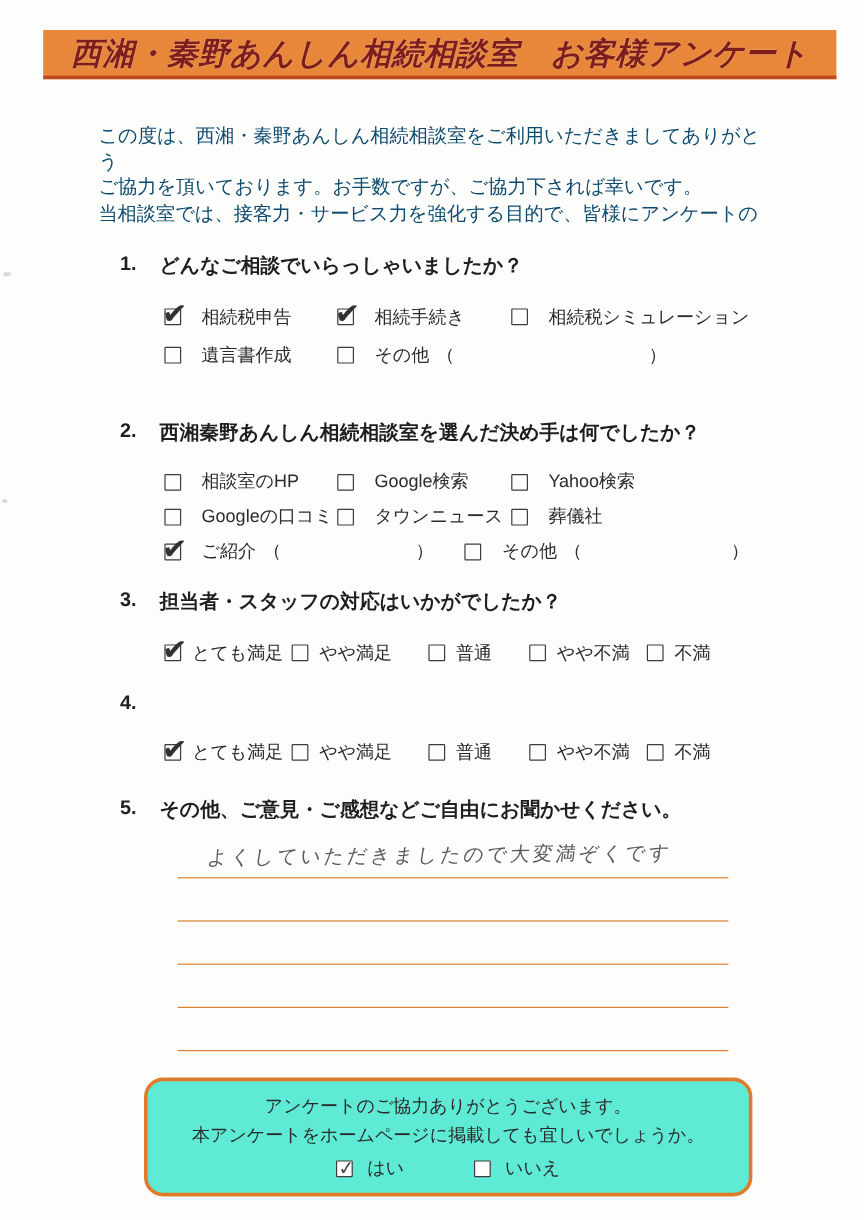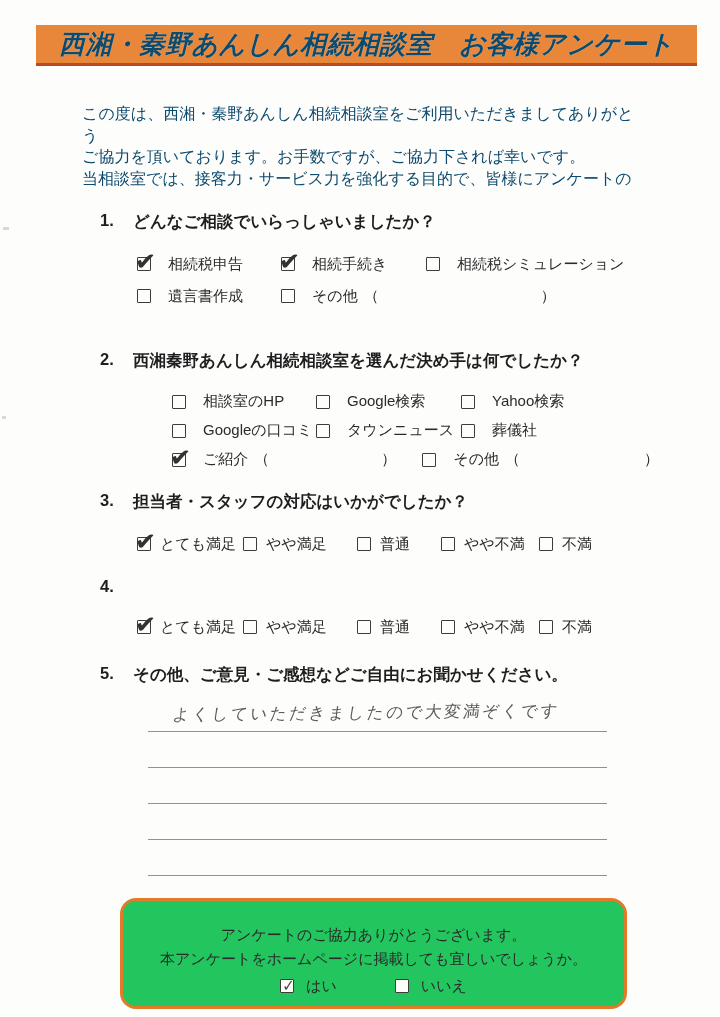--- a/index.html
+++ b/index.html
@@ -8,38 +8,38 @@
     background:#fdfdfc; overflow:hidden;
     font-family:"Liberation Sans", sans-serif; color:#2b2b2b;
   }
   
   .banner {
     position:absolute; left:36px; top:25px; width:661px; height:38px;
     background:#E8873A; border-bottom:3px solid #BC4A1E;
     display:flex; align-items:center; justify-content:center;
   }
   .banner-title {
-    color:#0c4a6e; font-weight:bold; font-style:italic;
+    color:#7f1d1d; font-weight:bold; font-style:italic;
     font-size:26px; letter-spacing:0.5px; white-space:nowrap;
     text-shadow:0 0 1px rgba(255,255,255,.6);
   }
   
   .intro {
     position:absolute; left:82px; top:103px; width:565px;
     font-size:16px; line-height:21.5px; color:#0c4a6e;
   }
   
   .question { position:absolute; left:0; width:720px; }
   #q1{top:211px} #q2{top:350px} #q3{top:491px} #q4{top:577px} #q5{top:664px}
   .q-head { display:flex; margin-left:100px; font-weight:bold; font-size:16.5px; color:#1e1e1e; }
   .q-num { width:33px; flex:none; }
   .q-text { white-space:nowrap; }
   .opt-grid { margin-left:137px; margin-top:15px; }
   .opt-row { display:flex; align-items:center; height:32px; }
-  .q2row { height:29px;margin-left:35px; }
+  .q2row { height:29px; }
   .cell { display:flex; align-items:center; }
   .c1 { width:144px; } .c2 { width:145px; }
   .cb {
     width:12px; height:12px; border:1.6px solid #3c3c3c; border-radius:1px;
     background:#fffdfb; position:relative; flex:none; margin-right:17px;
   }
   .lbl { font-size:15px; white-space:nowrap; }
   .mark {
     position:absolute; left:-3px; bottom:-4px; font-size:25px; line-height:1;
     font-weight:bold; color:#323232; transform:rotate(3deg);
@@ -57,22 +57,22 @@
   .handwriting {
     position:absolute; left:173px; top:702px; white-space:nowrap;
     font-size:16.5px; letter-spacing:2.5px; color:#5b5b5b;
     transform:skewX(-8deg) rotate(-0.6deg);
   }
   .ans-line { position:absolute; left:148px; width:459px; height:0; border-top:1.7px solid #D9802F; }
   #line1{top:731px} #line2{top:767px} #line3{top:803px} #line4{top:839px} #line5{top:875px}
   
   .footer-box {
     position:absolute; left:120px; top:898px; width:501px; height:83px;
-    border:3px solid #E07B2A; border-radius:16px; background:#22c55e;
-    text-align:center; padding-top:22px; font-size:15px; line-height:24px; color:#2a2a2a;
+    border:3px solid #E07B2A; border-radius:16px; background:#5eead4;
+    text-align:center; padding-top:10px; font-size:15px; line-height:24px; color:#2a2a2a;
   }
   .footer-opts { display:flex; justify-content:center; align-items:center; gap:58px; margin-top:3px; }
   .footer-opts .cell .cb { margin-right:12px; }
   .cb-light .mark {
     font-size:16px; font-weight:normal; left:1px; bottom:-2px;
     color:#4a4a4a; transform:rotate(-4deg);
   }
   
   .speck { position:absolute; background:#b9b9b9; opacity:.55; }
   #speck1{left:3px; top:227px; width:6px; height:3px;}

